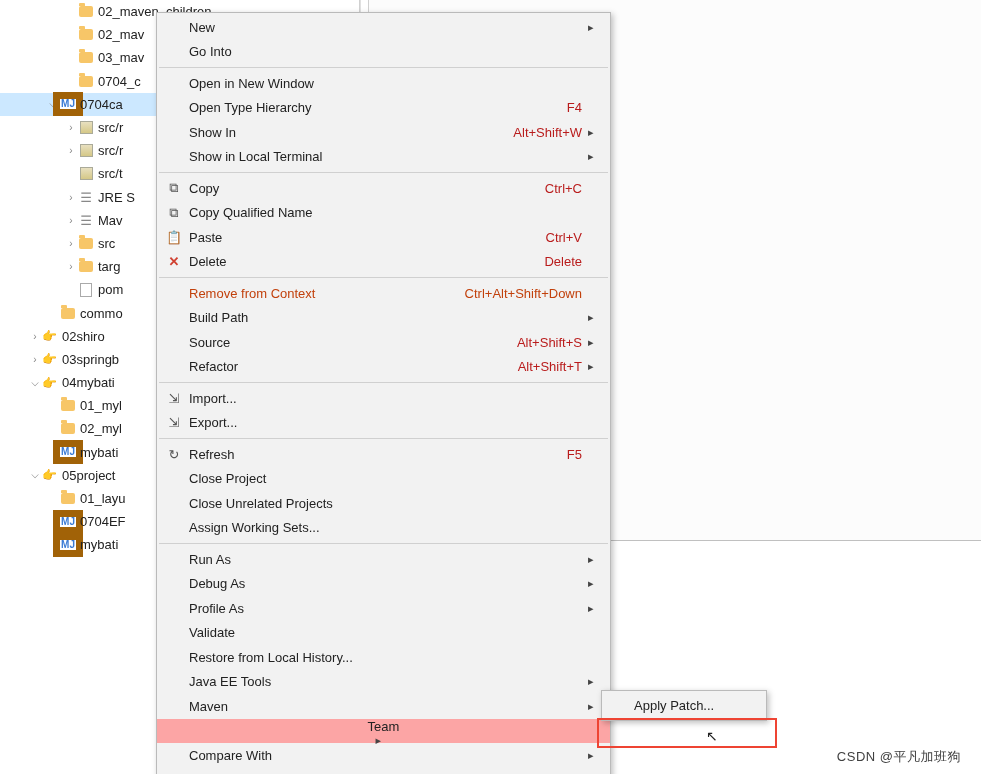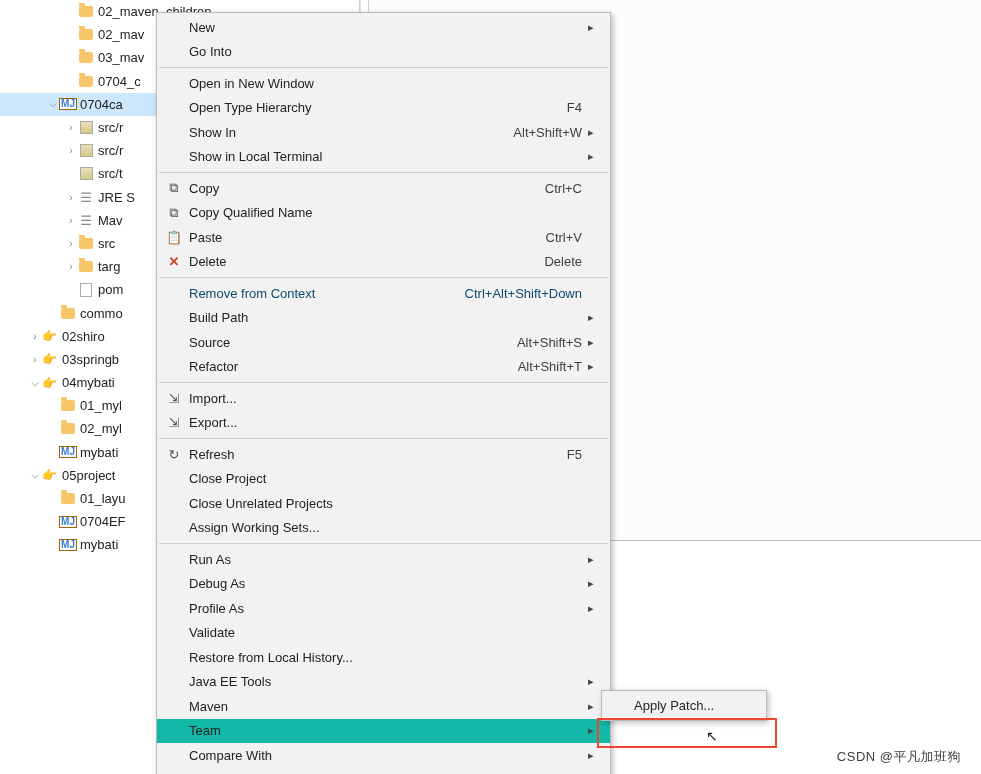--- a/index.html
+++ b/index.html
@@ -15,34 +15,34 @@
   .bottom-tabs span { margin: 0 10px 0 4px; }
   .bt-content { position:absolute; top:570px; left:368px; right:0; bottom:0; background:#fff; }
   .watermark { position:absolute; bottom:8px; right:20px; color:#404040; font-size:13px; letter-spacing:0.5px; pointer-events:none;}
 
   
   .menu { position: absolute; background:#f2f2f2; border:1px solid #bababa; box-shadow: 2px 2px 6px rgba(0,0,0,0.25); padding:2px 0; }
   .menu1 { left:156px; top:12px; width:455px; }
   .menu-row { display:flex; align-items:center; height:24.5px; padding: 0 10px 0 6px; }
   .m-icon { width:22px; display:flex; justify-content:center; color:#555;}
   .m-label { flex:1; color:#222; padding-left:4px;}
-  .m-accel { color:#404040; padding-right:6px; min-width:20px; text-align:right;}
+  .m-accel { color:#b91c1c; padding-right:6px; min-width:20px; text-align:right;}
   .m-arrow { width:12px; color:#444; font-size:11px;}
   .menu-sep { height:1px; background:#d0d0d0; margin:3px 2px; }
-  .menu-row.hl { background:#14b8a6; }
+  .menu-row.hl { background:#fca5a5;flex-direction:column; }
   .menu-row.hl2 { background:#7ab8f7; }
-  .menu-row.dis .m-label, .menu-row.dis .m-accel { color:#0c4a6e; }
+  .menu-row.dis .m-label, .menu-row.dis .m-accel { color:#c2410c; }
   .submenu { left:601px; top:690px; width:166px; }
   .red-box { position:absolute; border:2px solid #e43; left:597px; top:718px; width:180px; height:30px; z-index:30; pointer-events:none;}
   .cursor { position:absolute; left:706px; top:728px; font-size:14px; z-index:31; pointer-events:none;}
 
   
   .i-folder { background:#f7c668; width:14px; height:11px; border-radius:2px; position:relative;}
   .i-folder::before{content:"";position:absolute;top:-3px;left:0;width:6px;height:3px;background:#f7c668;border-radius:1px 1px 0 0;}
-  .i-mj { color:#3a7bd5; font-weight:bold; font-size:10px; border:1px solid #a16207; padding:0 1px; background:#fff; line-height:1;}
+  .i-mj { color:#3a7bd5; font-weight:bold; font-size:10px; border:7px solid #a16207; padding:0 1px; background:#fff; line-height:1;}
   .i-pkg { width:13px;height:13px;background:linear-gradient(#e8e0c0,#d5c887);border:1px solid #aa9;}
   .i-lib { color:#888;font-size:13px;}
   .i-file { width:12px;height:14px;background:#fff;border:1px solid #aaa;position:relative;}
   .i-hand { font-size:12px;color:#e0a840;}
   .i-del{color:#d04030;font-size:13px;font-weight:bold;}
   .i-bug{color:#a8cf5e;font-size:12px;}
   .i-svn{background:#f7c668;width:12px;height:12px;border-radius:2px;}
 </style>
 </head>
 <body>

